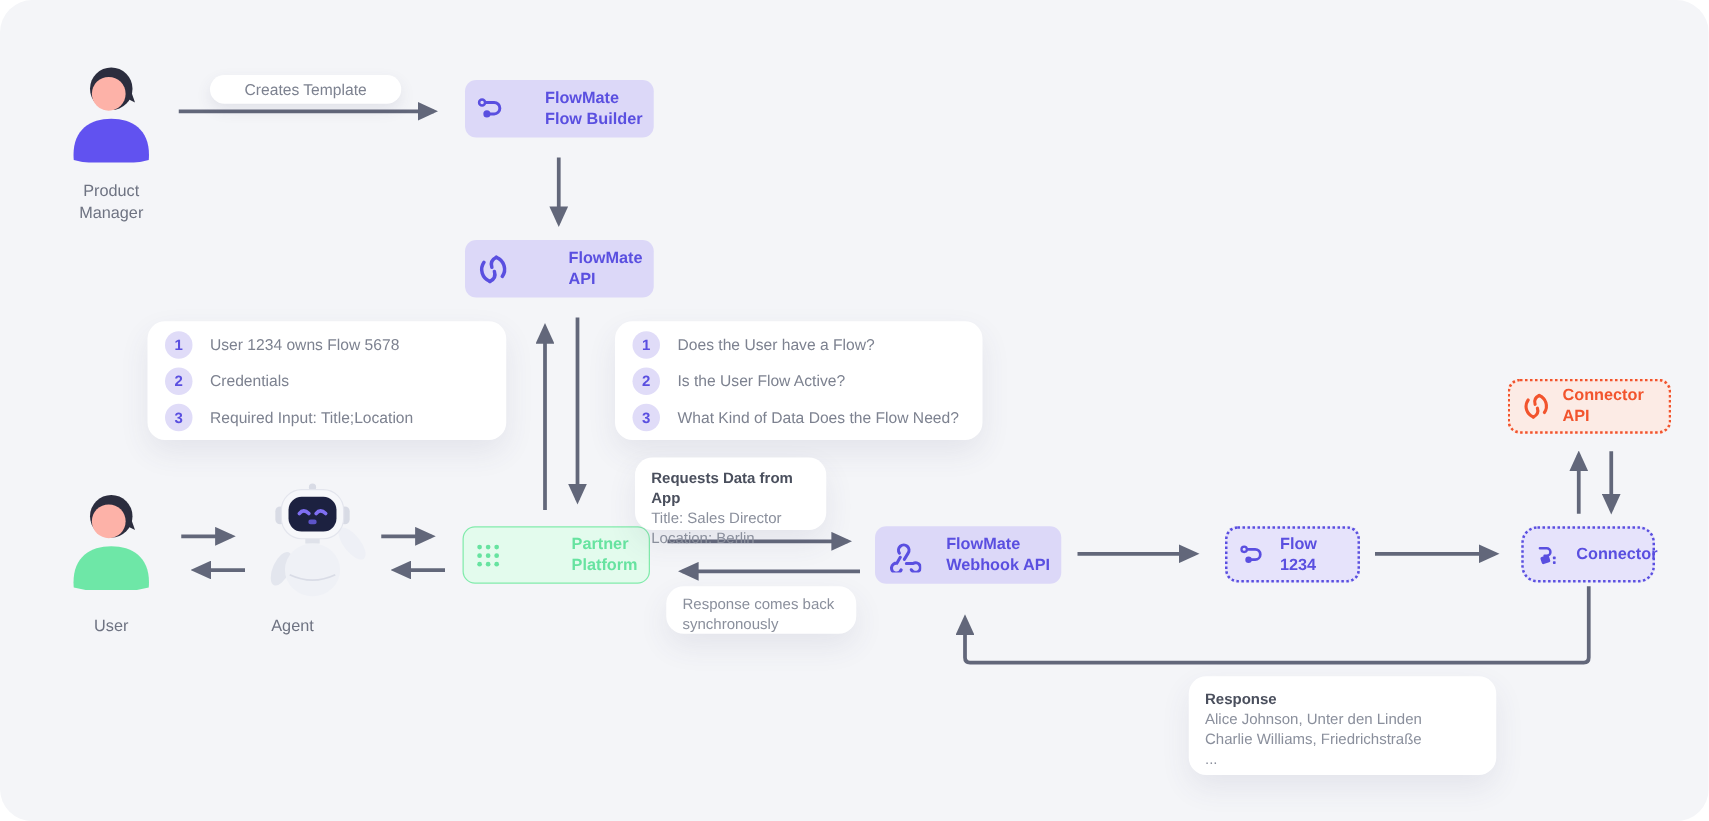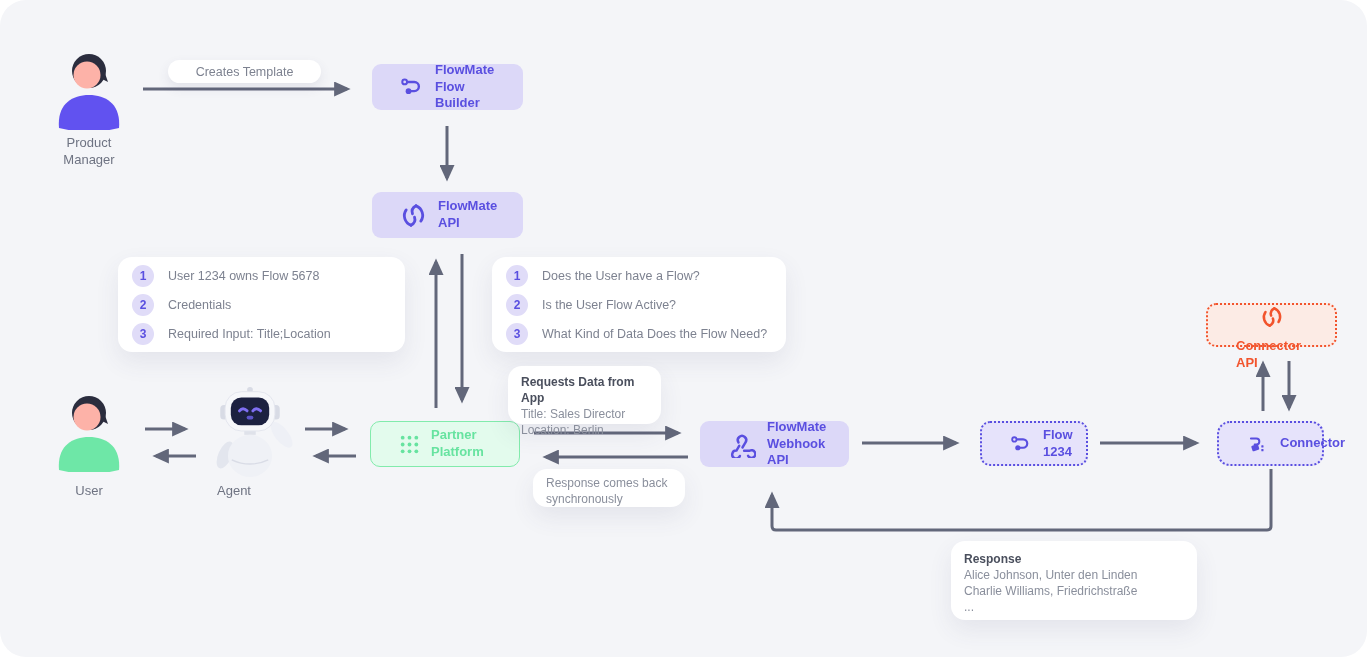--- a/index.html
+++ b/index.html
@@ -1,39 +1,39 @@
 <!DOCTYPE html>
 <html><head>
 <meta charset="utf-8">
 <style>
   html,body { margin:0; padding:0; background:#ffffff; font-family:"Liberation Sans", sans-serif; }
   .canvas { position:relative; width:1367px; height:657px; background:#f4f5f8; border-radius:26px; overflow:hidden; }
   .abs { position:absolute; }
   svg.arrow-layer { position:absolute; left:0; top:0; width:1367px; height:657px; pointer-events:none; }
 
-  .node { position:absolute; box-sizing:border-box; display:flex; align-items:center; gap:11px; padding:0 28px; border-radius:9px; font-size:13px; line-height:1.3; }
+  .node { position:absolute; box-sizing:border-box; display:flex; align-items:center; gap:11px; padding:0 9px; border-radius:9px; font-size:13px; line-height:1.3;justify-content:space-between; }
   .node .lines span { display:block; }
   .node-purple { background:#dcd8f8; color:#5a4fe0; font-weight:bold; }
   .node-dashed-purple { background:#e6e3fb; border:2px dotted #5a4fe0; border-radius:10px; color:#5a4fe0; font-weight:600; }
   .node-green { background:#e3fbed; border:1.5px solid #82ebac; border-radius:10px; color:#67e3a0; font-weight:bold; }
-  .node-orange { background:#fcebe5; border:2px dotted #f2542d; border-radius:10px; color:#f2542d; font-weight:600;flex-direction:column; }
+  .node-orange { background:#fcebe5; border:2px dotted #f2542d; border-radius:10px; color:#f2542d; font-weight:600; }
 
   .card { position:absolute; background:#ffffff; border-radius:14px; box-shadow:0 10px 24px rgba(70,70,110,.09); box-sizing:border-box; }
   .list-card { display:flex; flex-direction:column; justify-content:center; gap:7px; padding:10px 14px; }
   .list-row { display:flex; align-items:center; gap:14px; }
   .badge { width:22px; height:22px; border-radius:50%; background:#e0dcf8; color:#5a4fe0; font-size:12px; font-weight:bold; display:flex; align-items:center; justify-content:center; flex:0 0 22px; }
   .list-text { font-size:12.5px; color:#7d8290; }
 
   .tooltip { padding:8px 13px; }
   .tip-title { font-size:12px; font-weight:bold; color:#4a4f5d; line-height:16px; }
   .tip-line { font-size:12px; color:#8a8f9c; line-height:16px; }
 
   .pill { position:absolute; background:#ffffff; border-radius:13px; display:flex; align-items:center; justify-content:center; font-size:12.5px; color:#7d8290; box-shadow:0 5px 12px rgba(70,70,110,.10); }
 
-  .persona-label { position:absolute; font-size:13px; color:#6e7382; text-align:center; line-height:17px; }
+  .persona-label { position:absolute; font-size:13px; color:#6e7382; text-align:center; line-height:17px;margin-top:10px; }
   .icon { flex:0 0 auto; display:block; }
 </style>
 </head>
 <body>
 
 <div class="canvas">
 
   <svg class="arrow-layer" viewBox="0 0 1367 657">
     <defs>
       <marker id="ah" markerWidth="5.5" markerHeight="5" refX="4.3" refY="2.5" orient="auto" markerUnits="strokeWidth">

